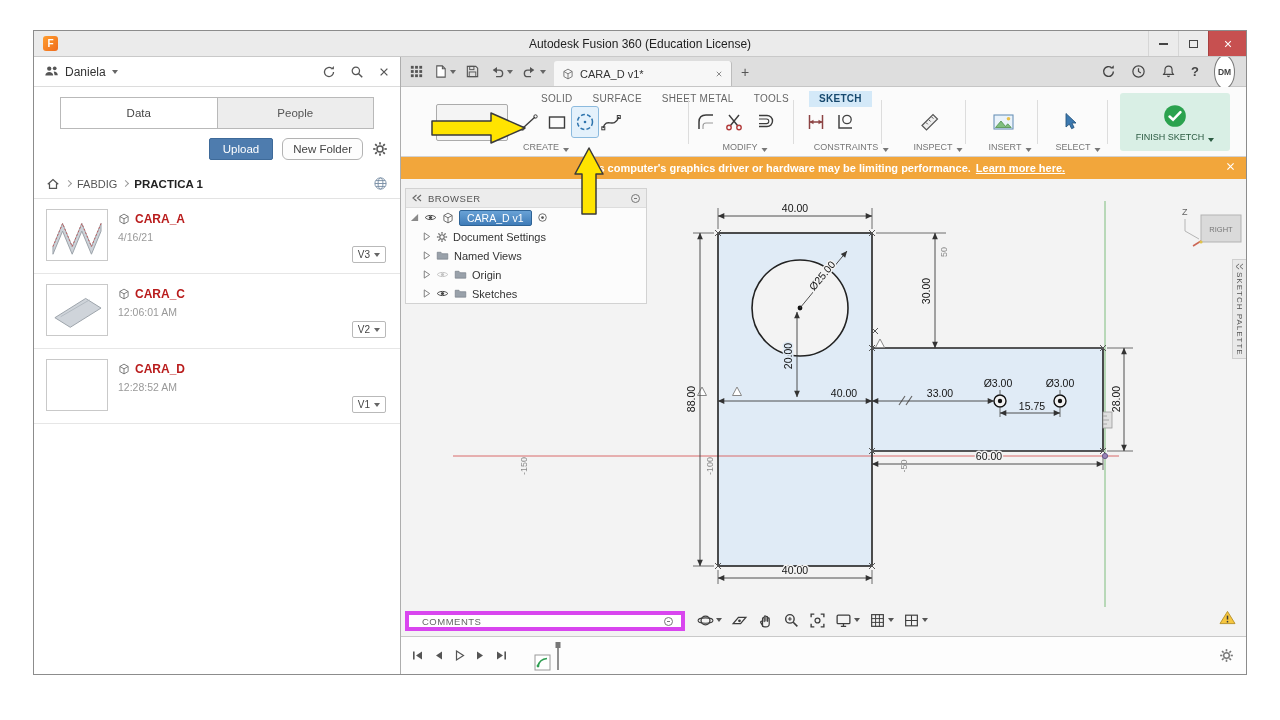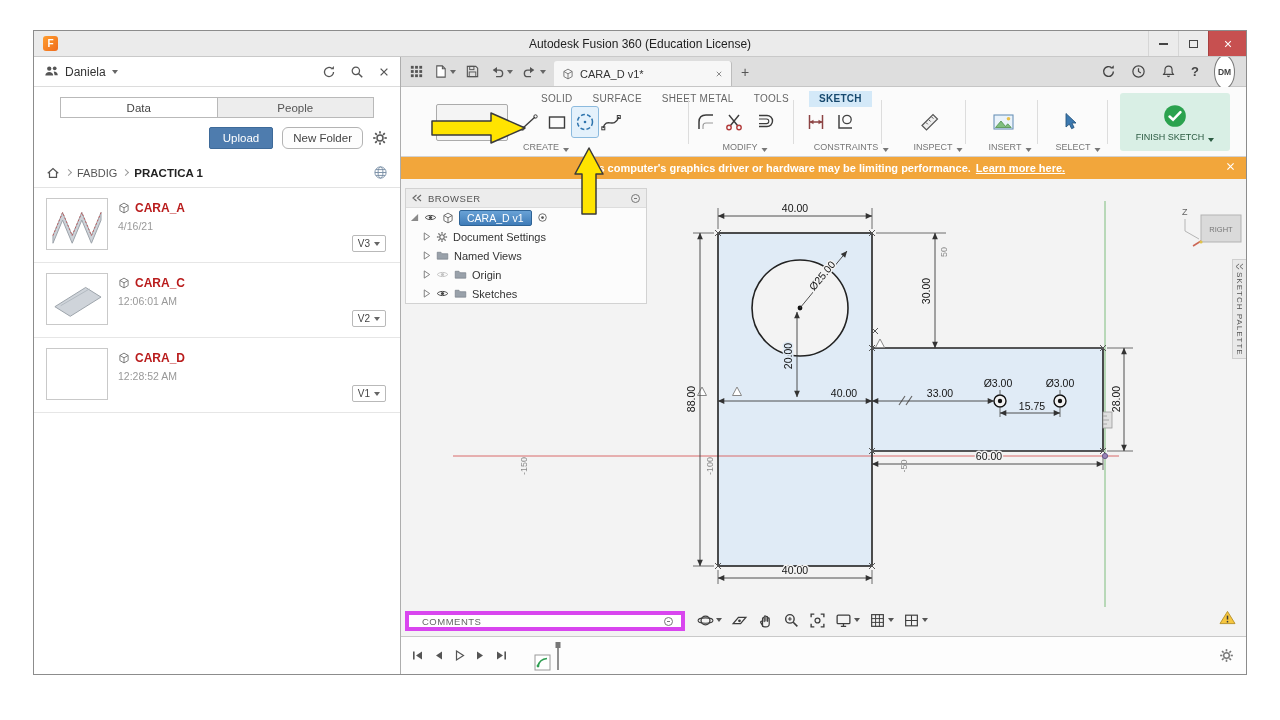--- a/index.html
+++ b/index.html
@@ -14,21 +14,21 @@
   .cap{width:30px;height:100%;display:flex;align-items:center;justify-content:center;border-left:1px solid #d6d6d6;color:#444}
   .cap.close{background:#c75050;width:38px;color:#fff;border-left:1px solid #a84040}
   .min-glyph{width:9px;height:2px;background:#444}
   .max-glyph{width:9px;height:8px;border:1.5px solid #444}
   .app-body{flex:1;display:flex;min-height:0}
   
   .dpanel{width:367px;background:#fff;border-right:1px solid #adadad;display:flex;flex-direction:column;flex:none}
   .dp-head{height:30px;border-bottom:1px solid #dcdcdc;display:flex;align-items:center;gap:6px;padding:0 10px;flex:none}
   .dp-user{font-size:12px;color:#333}
   .dp-head-r{margin-left:auto;display:flex;align-items:center;gap:14px;color:#555}
-  .dp-tabs{display:flex;margin:10px 26px 0;height:21px;flex:none}
+  .dp-tabs{display:flex;margin:10px 26px 0;height:32px;flex:none}
   .dp-tab{flex:1;display:flex;align-items:center;justify-content:center;font-size:11.5px;color:#444;border:1px solid #b9b9b9;background:#fff}
   .dp-tab.inactive{background:#ededed;border-left:none;color:#555}
   .dp-actions{display:flex;justify-content:flex-end;align-items:center;gap:9px;padding:9px 12px;flex:none}
   .btn-upload{background:#4e7cae;color:#fff;font-size:11.5px;padding:4px 13px;border-radius:2px;border:1px solid #3e6a99}
   .btn-newfolder{background:#fdfdfd;border:1px solid #b3b3b3;color:#444;font-size:11.5px;padding:4px 10px;border-radius:6px}
   .dp-crumb{display:flex;align-items:center;gap:6px;padding:7px 12px;font-size:11px;color:#555;border-bottom:1px solid #e3e3e3;flex:none}
   .crumb-cur{font-weight:bold;color:#222;font-size:11.5px}
   .chev{width:5px;height:5px;border-right:1.5px solid #9a9a9a;border-top:1.5px solid #9a9a9a;transform:rotate(45deg);flex:none}
   .dp-crumb .globe{margin-left:auto}
   .dp-item{position:relative;display:flex;gap:10px;padding:10px 12px 12px;border-bottom:1px solid #e6e6e6}

